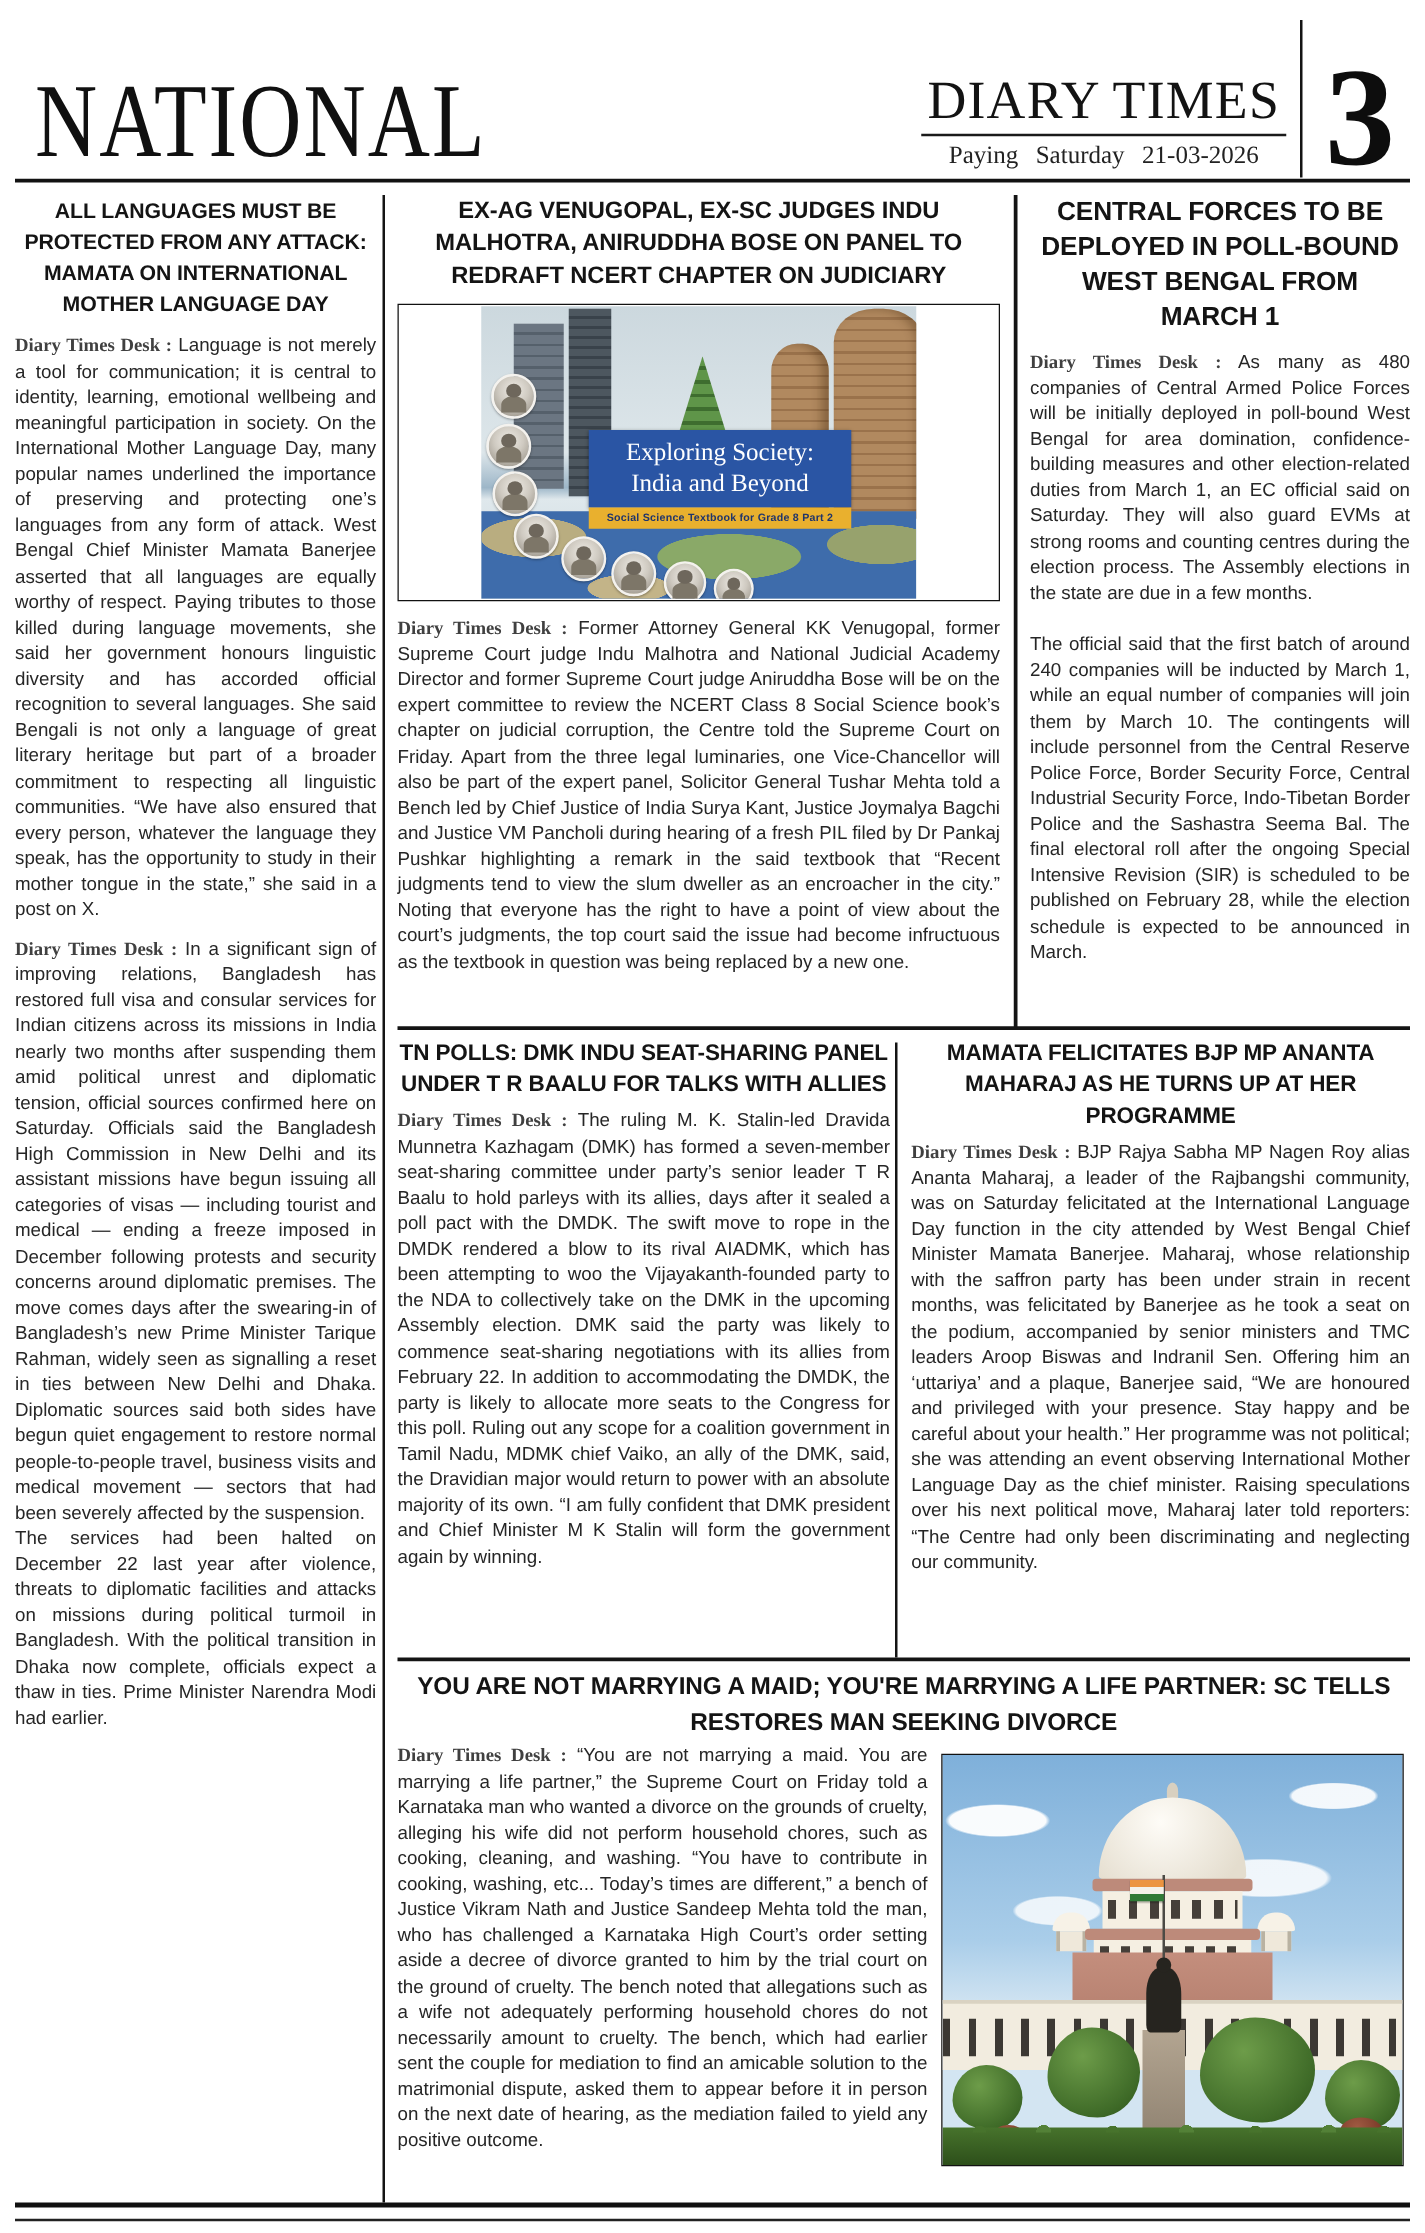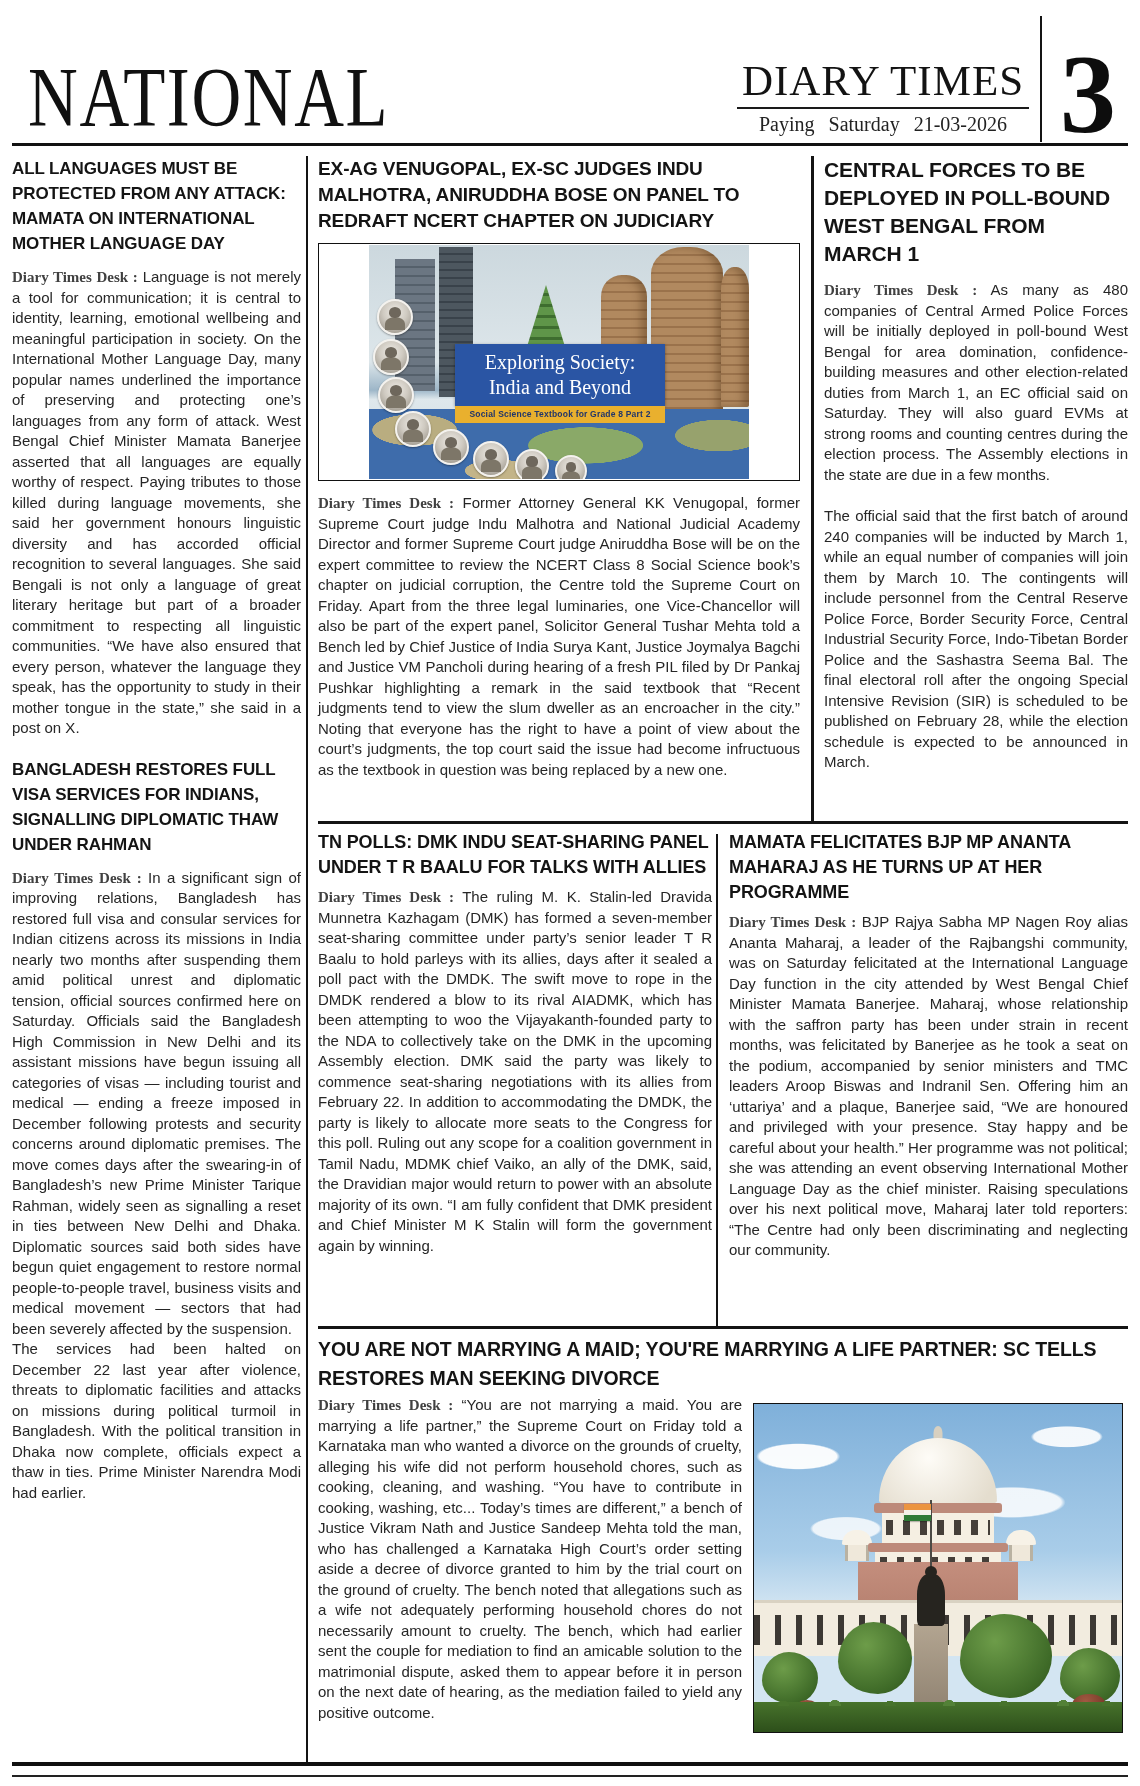--- a/index.html
+++ b/index.html
@@ -29,21 +29,21 @@
   .page-num {
     position:absolute; right:0; bottom:-2px; width:80px; text-align:center;
     font-family:"Liberation Serif", serif; font-weight:700; font-size:112px; line-height:108px; color:#0d0d0d;
   }
 
   
   .main { position:absolute; left:12px; right:12px; top:146px; height:1640px; }
   .vline { position:absolute; width:2.5px; background:#141414; }
   .hrule { position:absolute; height:2.5px; background:#141414; }
 
-  .headline { font-weight:700; text-align:left; color:#141414; letter-spacing:-0.1px; }
+  .headline { font-weight:700; text-align:center; color:#141414; letter-spacing:-0.1px; }
   .body-text { font-size:15px; line-height:20.5px; text-align:justify; text-align-last:left; color:#262626; }
   .desk { color:#404040;font-family:Liberation Serif, serif; }
 
   
   .col1 { position:absolute; left:0; top:10px; width:289px; }
   .col1 .headline { font-size:17px; line-height:25px; }
   .h-gap { margin-top:18px; }
   .col1 .body-text { margin-top:11px; }
   .col1 .cont { margin-top:0; }
 
@@ -60,21 +60,21 @@
   .sub-col .headline { font-size:18px; line-height:25px; }
   .sub-col .body-text { margin-top:7px; }
   .tn-col  { left:306px; width:394px; }
   .mam-col { left:717px; width:399px; }
 
   .marriage-head { position:absolute; left:306px; top:1189px; width:810px; font-size:19.5px; line-height:29px; }
   .marriage-body { position:absolute; left:306px; top:1249px; width:424px; }
 
   
   .book-figure { position:relative; margin-top:9px; width:482px; height:238px; border:1.5px solid #111; background:#fff; }
-  .book-photo { position:absolute; left:50%; transform:translateX(-50%); top:1px; bottom:1px; width:380px; overflow:hidden;
+  .book-photo { position:absolute; left:50%; transform:translateX(-50%); top:1px; bottom:1px; width:348px; overflow:hidden;
     background:linear-gradient(180deg,#ccd8de 0%,#dde6ea 50%,#9db6c8 62%,#dfe8ec 66%,#c9d6dd 100%); }
   .tower { position:absolute; background:repeating-linear-gradient(180deg,#6b7682 0 7px,#55606b 7px 9px); }
   .tower.t2 { background:repeating-linear-gradient(180deg,#4d575f 0 6px,#39424a 6px 8px); }
   .stupa { position:absolute; clip-path:polygon(50% 0,90% 100%,10% 100%);
     background:repeating-linear-gradient(180deg,#5f9549 0 8px,#3e6d2f 8px 11px); }
   .shikhara { position:absolute; background:repeating-linear-gradient(180deg,#b1895f 0 7px,#9a724b 7px 9px);
     border-radius:45% 45% 3px 3px / 16% 16% 2px 2px; box-shadow:inset -6px 0 8px rgba(60,35,10,.35); }
   .book-title-box { position:absolute; left:86px; top:99px; width:210px; height:62px; background:#2a55a4;
     color:#fff; font-family:"Liberation Serif", serif; text-align:center; font-size:20px; line-height:25px; padding-top:6px;
     box-shadow:0 1px 3px rgba(0,0,0,.4); }
@@ -164,21 +164,20 @@
     <div class="vline" style="left:704px; top:688px; height:492px; width:2px;"></div>
     <div class="hrule" style="left:306px; top:675px; width:810px;"></div>
     <div class="hrule" style="left:306px; top:1180px; width:810px;"></div>
 
     <div class="col1">
       <div>
         <h2 class="headline">ALL LANGUAGES MUST BE PROTECTED FROM ANY ATTACK: MAMATA ON INTERNATIONAL MOTHER LANGUAGE DAY</h2>
         <p class="body-text"><b class="desk">Diary Times Desk :</b> <span>Language is not merely a tool for communication; it is central to identity, learning, emotional wellbeing and meaningful participation in society. On the International Mother Language Day, many popular names underlined the importance of preserving and protecting one’s languages from any form of attack. West Bengal Chief Minister Mamata Banerjee asserted that all languages are equally worthy of respect. Paying tributes to those killed during language movements, she said her government honours linguistic diversity and has accorded official recognition to several languages. She said Bengali is not only a language of great literary heritage but part of a broader commitment to respecting all linguistic communities. “We have also ensured that every person, whatever the language they speak, has the opportunity to study in their mother tongue in the state,” she said in a post on X.</span></p>
       </div>
       <div>
-        <h2 class="headline h-gap">BANGLADESH RESTORES FULL VISA SERVICES FOR INDIANS, SIGNALLING DIPLOMATIC THAW UNDER RAHMAN</h2>
         <p class="body-text"><b class="desk">Diary Times Desk :</b> <span>In a significant sign of improving relations, Bangladesh has restored full visa and consular services for Indian citizens across its missions in India nearly two months after suspending them amid political unrest and diplomatic tension, official sources confirmed here on Saturday. Officials said the Bangladesh High Commission in New Delhi and its assistant missions have begun issuing all categories of visas — including tourist and medical — ending a freeze imposed in December following protests and security concerns around diplomatic premises. The move comes days after the swearing-in of Bangladesh’s new Prime Minister Tarique Rahman, widely seen as signalling a reset in ties between New Delhi and Dhaka. Diplomatic sources said both sides have begun quiet engagement to restore normal people-to-people travel, business visits and medical movement — sectors that had been severely affected by the suspension.</span></p>
         <p class="body-text cont">The services had been halted on December 22 last year after violence, threats to diplomatic facilities and attacks on missions during political turmoil in Bangladesh. With the political transition in Dhaka now complete, officials expect a thaw in ties. Prime Minister Narendra Modi had earlier.</p>
       </div>
     </div>
 
     <div class="col2">
       <h2 class="headline">EX-AG VENUGOPAL, EX-SC JUDGES INDU MALHOTRA, ANIRUDDHA BOSE ON PANEL TO REDRAFT NCERT CHAPTER ON JUDICIARY</h2>
 
       <div class="book-figure">
         <div class="book-photo">

